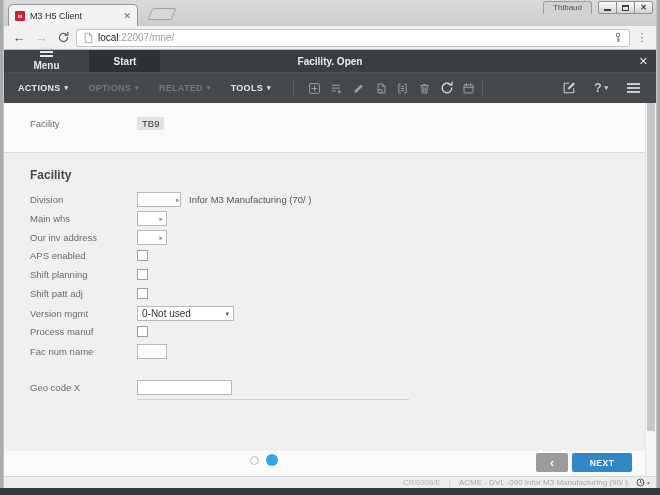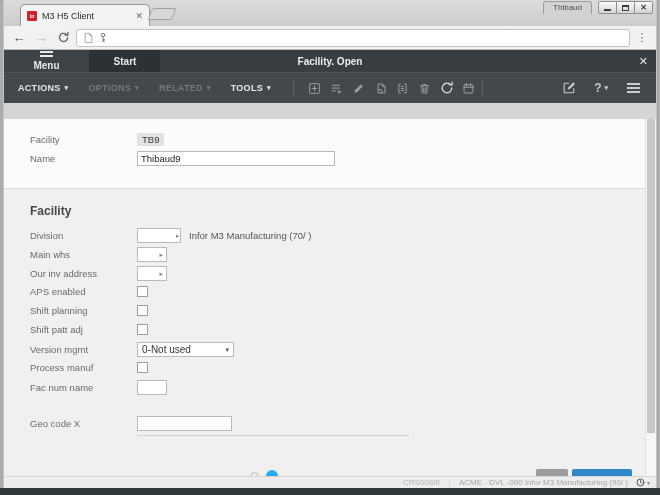--- a/index.html
+++ b/index.html
@@ -6,21 +6,21 @@
   html,body { width:660px; height:495px; font-family:"Liberation Sans", sans-serif; }
   .window { position:relative; width:660px; height:495px; background:#d5d5d5; overflow:hidden;
             outline:1px solid #7e7e7e; outline-offset:-1px; }
   .frame-side { position:absolute; top:0; bottom:7px; width:4px; background:#acacac; z-index:5; }
   .frame-left { left:0; border-right:1px solid #c2c2c2; }
   .frame-right { right:0; border-left:1px solid #c2c2c2; }
   .main-col { position:absolute; left:4px; right:4px; top:0; height:488px; display:flex; flex-direction:column; }
 
   
   .titlebar { position:relative; height:26px; background:linear-gradient(#dcdcdc,#cccccc); flex:none; }
-  .tab { position:absolute; left:16px; top:4px; width:130px; height:22px; background:#f2f3f3;
+  .tab { position:absolute; left:4px; top:4px; width:130px; height:22px; background:#f2f3f3;
          border:1px solid #979797; border-bottom:none; border-radius:5px 5px 0 0;
          display:flex; align-items:center; padding:0 6px; gap:5px; }
   .favicon { width:10px; height:10px; background:#ce202f; border-radius:1px; flex:none;
              color:#fff; font-size:5px; font-weight:bold; text-align:center; line-height:10px; overflow:hidden; }
   .tab-title { font-size:9px; color:#2b2b2b; flex:1; white-space:nowrap; overflow:hidden; }
   .tab-close { font-size:9px; color:#6d6d6d; cursor:default; }
   .newtab-btn { position:absolute; left:146px; top:8px; width:24px; height:12px;
                 border:1px solid #a2a2a2; background:#d8d8d8; transform:skewX(-22deg); border-radius:2px; }
   .profile-btn { position:absolute; right:64px; top:1px; height:13px; padding:0 9px;
                  background:#d2d2d2; border:1px solid #9b9b9b; border-bottom:none; border-radius:3px 3px 0 0;
@@ -66,21 +66,21 @@
   .tmenu .caret { font-size:7px; }
   .tmenu.on  { color:#e5e7e8; } .tmenu.off { color:#75797d; }
   .tsep { width:1px; height:16px; background:#5b5f62; margin:0 10px 0 2px; flex:none; }
   .tico { width:22px; height:22px; display:flex; align-items:center; justify-content:center; flex:none; }
   .tright { margin-left:auto; display:flex; align-items:center; gap:14px; }
   .help-btn { display:flex; align-items:center; gap:3px; color:#c9ccce; font-size:12px; font-weight:bold; }
   .help-btn .caret { font-size:7px; }
   .settings-bars { color:#c9ccce; }
 
   
-  .content { position:relative; flex:1; background:#fbfbfb; overflow:hidden;margin-top:16px; }
+  .content { position:relative; flex:1; background:#fbfbfb; overflow:hidden; }
   .top-section { padding-top:13px; background:#fbfbfb; }
   .divider { border-top:1px solid #d9d9d9; margin-top:22px; }
   .details-section { background:#f0f0f1; padding-top:8px; height:298px; }
   .sect-title { margin:7px 0 10px 26px; font-size:12px; font-weight:bold; color:#474747; }
 
   .frow { display:flex; align-items:center; margin-left:26px; height:15px; margin-bottom:4px; }
   .frow.cbrow { height:12px; margin-bottom:7px; }
   .flabel { width:107px; font-size:9.5px; color:#6a6a6a; flex:none; }
   .ro-box { background:#e2e2e2; height:13px; line-height:13px; padding:0 5px; font-size:9.5px; color:#3a3a3a; min-width:22px; }
   .fbox { display:inline-flex; align-items:center; background:#fff; border:1px solid #b9b9b9; height:15px; position:relative; }
@@ -156,20 +156,21 @@
         <svg width="13" height="13" viewBox="0 0 16 16" fill="none" stroke="#5f6368" stroke-width="1.6" stroke-linecap="round">
           <path d="M13 8A5 5 0 1 1 11.4 4.3"></path>
             <path d="M13.4 1.6v3.5H9.9"></path>
         </svg>
       </span>
       <div class="addressbar">
         <svg width="10" height="12" viewBox="0 0 16 18" fill="none" stroke="#9aa0a6" stroke-width="1.4" stroke-linejoin="round">
           <path d="M3.5 1.5h7l3.5 3.5v11.5h-10.5z"></path>
             <path d="M10.5 1.5v3.5H14"></path>
         </svg>
+        <span class="url-text"><span class="url-host">local</span><span class="url-rest">:22007/mne/</span></span>
         <svg width="10" height="11" viewBox="0 0 16 17" fill="none" stroke="#7c7c7c" stroke-width="1.6" stroke-linecap="round">
           <circle cx="8" cy="4.6" r="2.8"></circle>
             <path d="M8 7.5V15M8 12.2h2.6M8 14.6h2"></path>
         </svg>
       </div>
       <span class="overflow-ico">⋮</span>
     </div>
 
     <div class="appheader">
       <div class="menu-btn">
@@ -266,26 +267,20 @@
             <span class="hbars"></span>
           </span>
       </div>
     </div>
 
     <div class="content">
       <div class="top-section">
         <div class="frow" style="margin-bottom:5px;height:14px;">
           <span class="flabel">Facility</span>
           <span class="ro-box">TB9</span>
-        </div>
-        <div class="frow" style="height:15px;margin-bottom:0;">
-          <span class="flabel">Name</span>
-          <span class="fbox w198">
-            <input value="Thibaud9" style="">
-          </span>
         </div>
         <div class="divider"></div>
       </div>
 
       <div class="details-section">
         <div class="sect-title">Facility</div>
 
         <div class="frow">
           <span class="flabel">Division</span>
           <span class="fbox w58">

